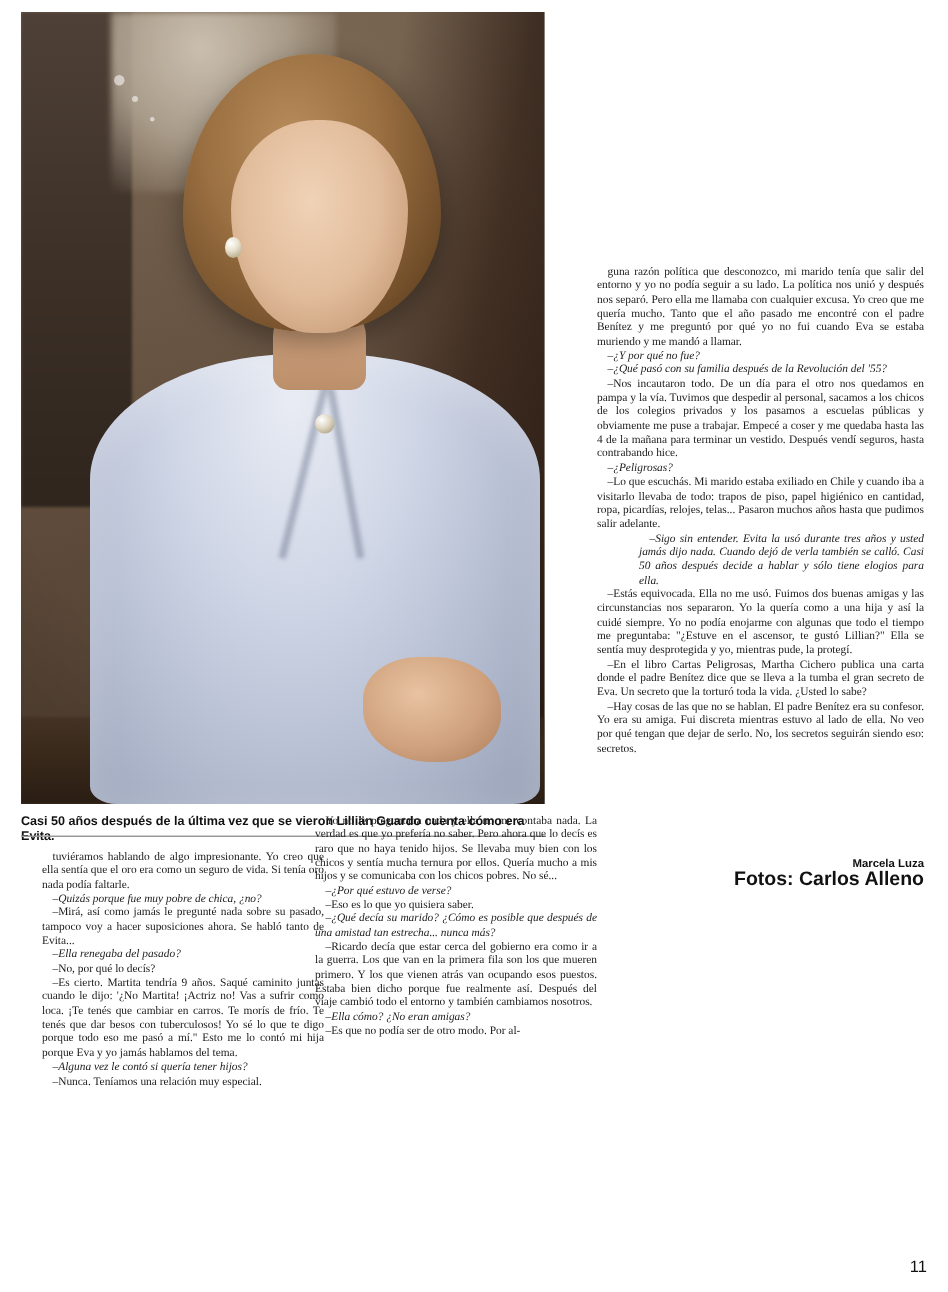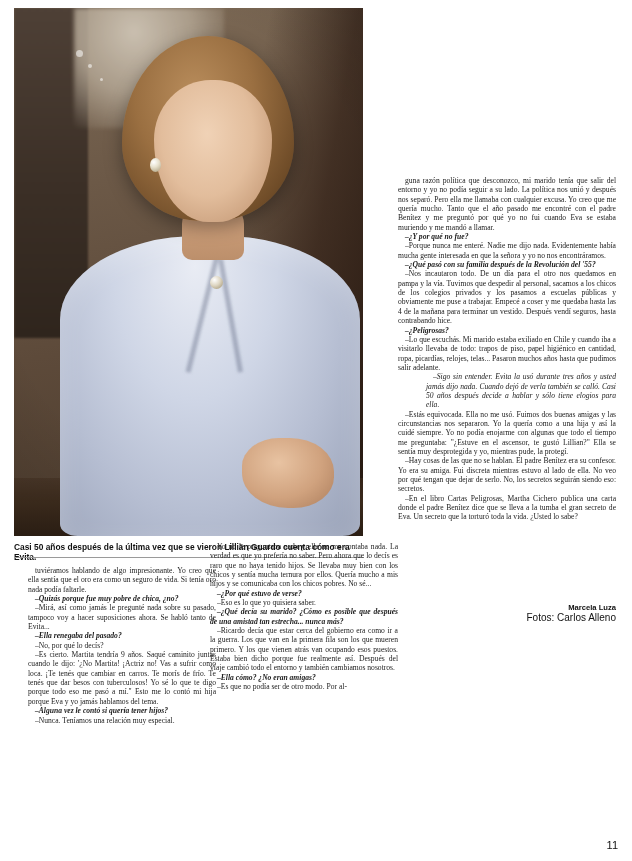--- a/index.html
+++ b/index.html
@@ -161,49 +161,49 @@
     color: #1a1a1a;
     text-align: justify;
     hyphens: auto;
   }
   .col p {
     margin: 0;
     text-indent: 7px;
   }
   .col p.q {
     font-style: italic;
-    font-weight: bold;
+    font-weight: normal;
     text-indent: 7px;
   }
   .col p.italic { font-style: italic; text-indent: 7px; margin-left: 28px; }
 
   
   #col-right-top {
     left: 398px;
     top: 176px;
     width: 218px;
   }
   
   #col-b1 { left: 28px;  top: 566px; width: 188px; }
   #col-b2 { left: 210px; top: 542px; width: 188px; }
-  #col-b3 { left: 406px; top: 596px; width: 210px; }
+  #col-b3 { left: 406px; top: 564px; width: 210px; }
 
   .byline {
     margin-top: 7px;
     text-align: right;
     font-family: "Liberation Sans", sans-serif;
     font-size: 7.6px;
     line-height: 10px;
     font-weight: bold;
     color: #111;
     text-indent: 0;
   }
   .byline .credit {
-    font-weight: normal;
-    font-size: 10px;
+    font-weight: bold;
+    font-size: 13px;
   }
 
   .folio {
     position: absolute;
     right: 14px;
     bottom: 10px;
     font-family: "Liberation Sans", sans-serif;
     font-size: 11px;
     font-weight: normal;
     color: #111;
@@ -233,29 +233,28 @@
       <div class="ph-sp3"></div>
     </div>
   </div>
 
   <div class="caption">Casi 50 años después de la última vez que se vieron Lilliän Guardo cuenta cómo era Evita.</div>
   <div class="rule-under-caption"></div>
 
   <div class="col" id="col-right-top">
       <p class="">guna razón política que desconozco, mi marido tenía que salir del entorno y yo no podía seguir a su lado. La política nos unió y después nos separó. Pero ella me llamaba con cualquier excusa. Yo creo que me quería mucho. Tanto que el año pasado me encontré con el padre Benítez y me preguntó por qué yo no fui cuando Eva se estaba muriendo y me mandó a llamar.</p>
       <p class="q">–¿Y por qué no fue?</p>
-      <p class="">–Porque nunca me enteré. Nadie me dijo nada. Evidentemente había mucha gente interesada en que la señora y yo no nos encontráramos.</p>
       <p class="q">–¿Qué pasó con su familia después de la Revolución del '55?</p>
       <p class="">–Nos incautaron todo. De un día para el otro nos quedamos en pampa y la vía. Tuvimos que despedir al personal, sacamos a los chicos de los colegios privados y los pasamos a escuelas públicas y obviamente me puse a trabajar. Empecé a coser y me quedaba hasta las 4 de la mañana para terminar un vestido. Después vendí seguros, hasta contrabando hice.</p>
       <p class="q">–¿Peligrosas?</p>
       <p class="">–Lo que escuchás. Mi marido estaba exiliado en Chile y cuando iba a visitarlo llevaba de todo: trapos de piso, papel higiénico en cantidad, ropa, picardías, relojes, telas... Pasaron muchos años hasta que pudimos salir adelante.</p>
       <p class="italic">–Sigo sin entender. Evita la usó durante tres años y usted jamás dijo nada. Cuando dejó de verla también se calló. Casi 50 años después decide a hablar y sólo tiene elogios para ella.</p>
       <p class="">–Estás equivocada. Ella no me usó. Fuimos dos buenas amigas y las circunstancias nos separaron. Yo la quería como a una hija y así la cuidé siempre. Yo no podía enojarme con algunas que todo el tiempo me preguntaba: "¿Estuve en el ascensor, te gustó Lillian?" Ella se sentía muy desprotegida y yo, mientras pude, la protegí.</p>
+      <p class="">–En el libro Cartas Peligrosas, Martha Cichero publica una carta donde el padre Benítez dice que se lleva a la tumba el gran secreto de Eva. Un secreto que la torturó toda la vida. ¿Usted lo sabe?</p>
       <p class="">–Hay cosas de las que no se hablan. El padre Benítez era su confesor. Yo era su amiga. Fui discreta mientras estuvo al lado de ella. No veo por qué tengan que dejar de serlo. No, los secretos seguirán siendo eso: secretos.</p>
-      <p class="">–En el libro Cartas Peligrosas, Martha Cichero publica una carta donde el padre Benítez dice que se lleva a la tumba el gran secreto de Eva. Un secreto que la torturó toda la vida. ¿Usted lo sabe?</p>
     </div>
   <div class="col" id="col-b1">
       <p class="">tuviéramos hablando de algo impresionante. Yo creo que ella sentía que el oro era como un seguro de vida. Si tenía oro nada podía faltarle.</p>
       <p class="q">–Quizás porque fue muy pobre de chica, ¿no?</p>
       <p class="">–Mirá, así como jamás le pregunté nada sobre su pasado, tampoco voy a hacer suposiciones ahora. Se habló tanto de Evita...</p>
       <p class="q">–Ella renegaba del pasado?</p>
       <p class="">–No, por qué lo decís?</p>
       <p class="">–Es cierto. Martita tendría 9 años. Saqué caminito juntas cuando le dijo: '¿No Martita! ¡Actriz no! Vas a sufrir como loca. ¡Te tenés que cambiar en carros. Te morís de frío. Te tenés que dar besos con tuberculosos! Yo sé lo que te digo porque todo eso me pasó a mí." Esto me lo contó mi hija porque Eva y yo jamás hablamos del tema.</p>
       <p class="q">–Alguna vez le contó si quería tener hijos?</p>
       <p class="">–Nunca. Teníamos una relación muy especial.</p>

